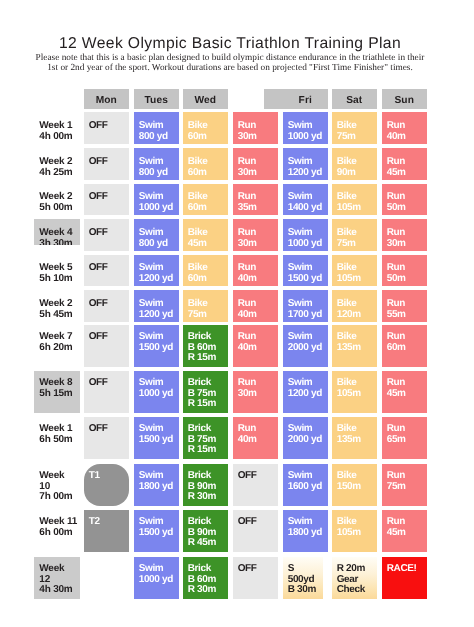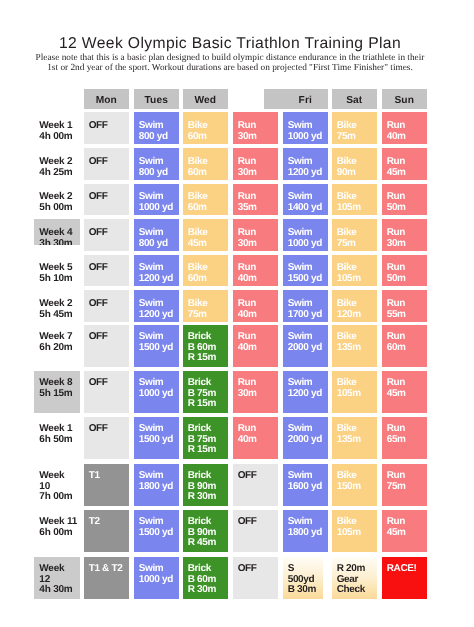--- a/index.html
+++ b/index.html
@@ -337,21 +337,21 @@
       </div>
     <div class="cell daycell t-run tall" style="left:382px;top:417px;width:44.5px;height:42px;">
         <div>Run</div>
         <div>65m</div>
       </div>
     <div class="cell wkcell tall" style="left:34px;top:464px;width:46px;height:41.5px;">
         <div>Week</div>
         <div>10</div>
         <div>7h 00m</div>
       </div>
-    <div class="cell daycell t-transition tall" style="left:84px;top:464px;width:44.5px;height:41.5px;">
+    <div class="cell daycell t-transition tall" style="left:84px;top:464px;width:44.5px;height:41.5px;border-radius:16px;">
         <div>T1</div>
       </div>
     <div class="cell daycell t-swim tall" style="left:134px;top:464px;width:44.5px;height:41.5px;">
         <div>Swim</div>
         <div>1800 yd</div>
       </div>
     <div class="cell daycell t-brick tall" style="left:183px;top:464px;width:44.5px;height:41.5px;">
         <div>Brick</div>
         <div>B 90m</div>
         <div>R 30m</div>
@@ -400,23 +400,20 @@
       </div>
     <div class="cell daycell t-run tall" style="left:382px;top:510px;width:44.5px;height:42px;">
         <div>Run</div>
         <div>45m</div>
       </div>
     <div class="cell wkcell rec tall" style="left:34px;top:557px;width:46px;height:42px;">
         <div>Week</div>
         <div>12</div>
         <div>4h 30m</div>
       </div>
-    <div class="cell daycell t-transition tall" style="left:84px;top:557px;width:44.5px;height:42px;">
-        <div>T1 &amp; T2</div>
-      </div>
     <div class="cell daycell t-swim tall" style="left:134px;top:557px;width:44.5px;height:42px;">
         <div>Swim</div>
         <div>1000 yd</div>
       </div>
     <div class="cell daycell t-brick tall" style="left:183px;top:557px;width:44.5px;height:42px;">
         <div>Brick</div>
         <div>B 60m</div>
         <div>R 30m</div>
       </div>
     <div class="cell daycell t-off tall" style="left:233px;top:557px;width:44.5px;height:42px;">

